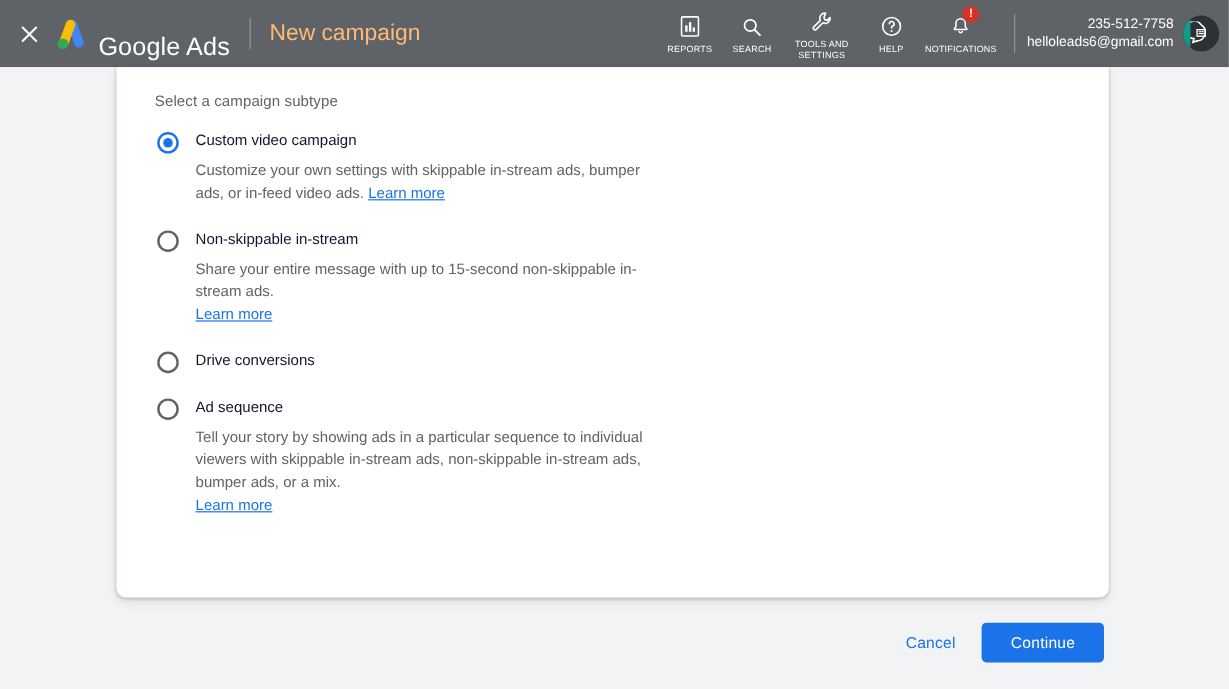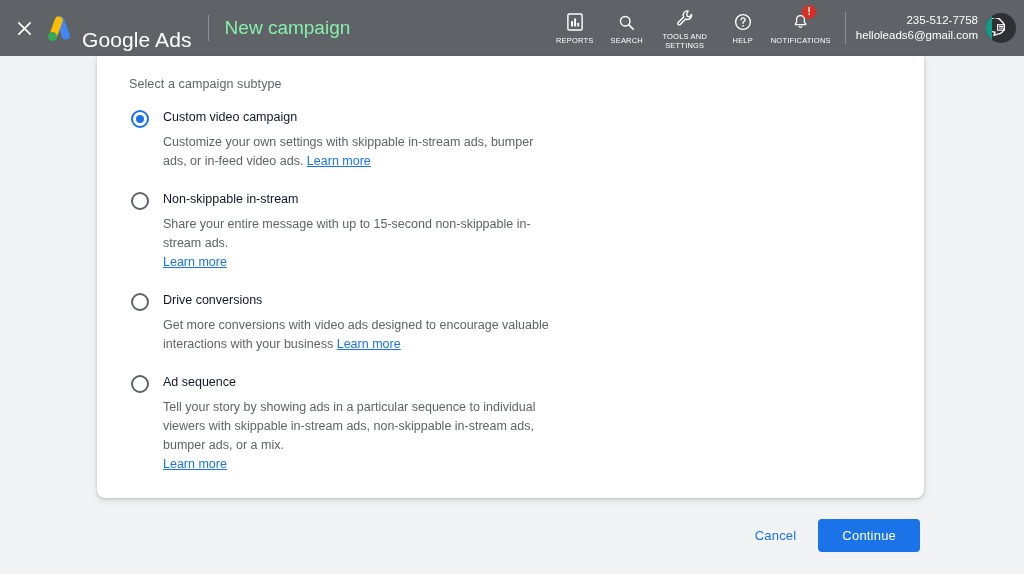--- a/index.html
+++ b/index.html
@@ -75,21 +75,21 @@
     white-space: nowrap;
     margin-top: 24px;
   }
   .appbar-divider {
     width: 1px;
     height: 26px;
     background: #8e9297;
     margin: 0 16px;
   }
   .page-title {
-    color: #86efac;
+    color: #fdba74;
     font-size: 19px;
     white-space: nowrap;
   }
   .appbar-spacer { flex: 1 1 auto; }
 
   .tool-item {
     width: 52px;
     height: 56px;
     display: flex;
     flex-direction: column;
@@ -390,21 +390,20 @@
         <div class="option-body">
           <div class="option-title">Non-skippable in-stream</div>
           <div class="option-desc"><span>Share your entire message with up to 15-second non-skippable in-stream ads.</span><br><a class="learn-more">Learn more</a></div>
         </div>
       </div>
 
       <div class="option">
         <span class="radio"></span>
         <div class="option-body">
           <div class="option-title">Drive conversions</div>
-          <div class="option-desc"><span>Get more conversions with video ads designed to encourage valuable interactions with your business</span> <a class="learn-more">Learn more</a></div>
         </div>
       </div>
 
       <div class="option">
         <span class="radio"></span>
         <div class="option-body">
           <div class="option-title">Ad sequence</div>
           <div class="option-desc"><span>Tell your story by showing ads in a particular sequence to individual viewers with skippable in-stream ads, non-skippable in-stream ads, bumper ads, or a mix.</span><br><a class="learn-more">Learn more</a></div>
         </div>
       </div>

